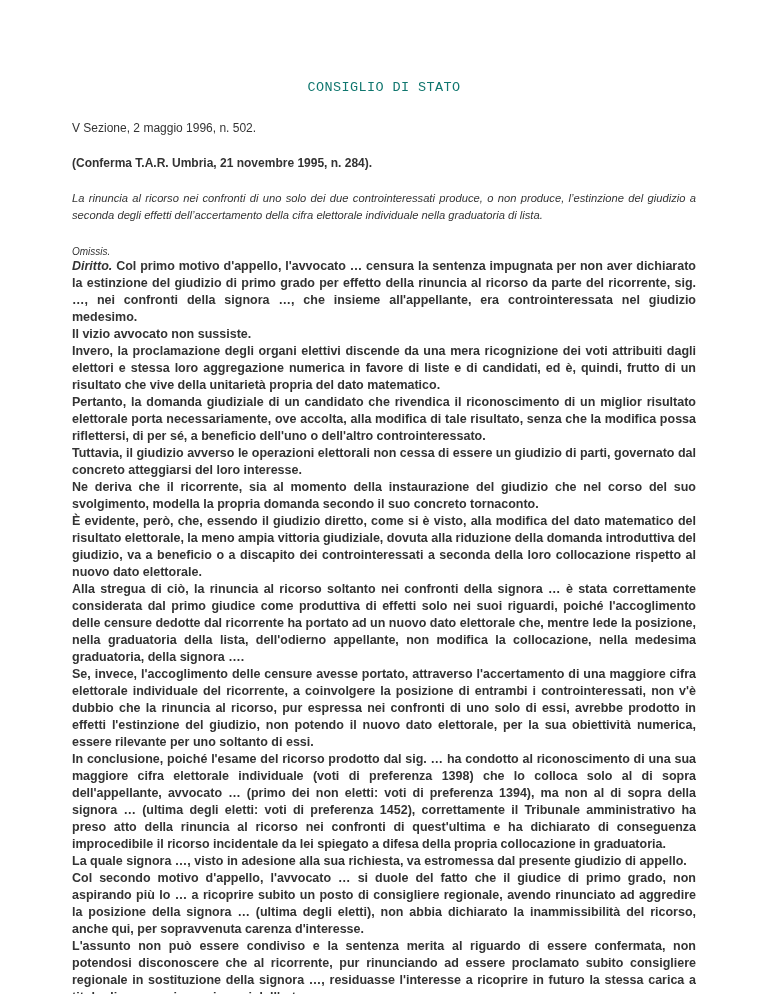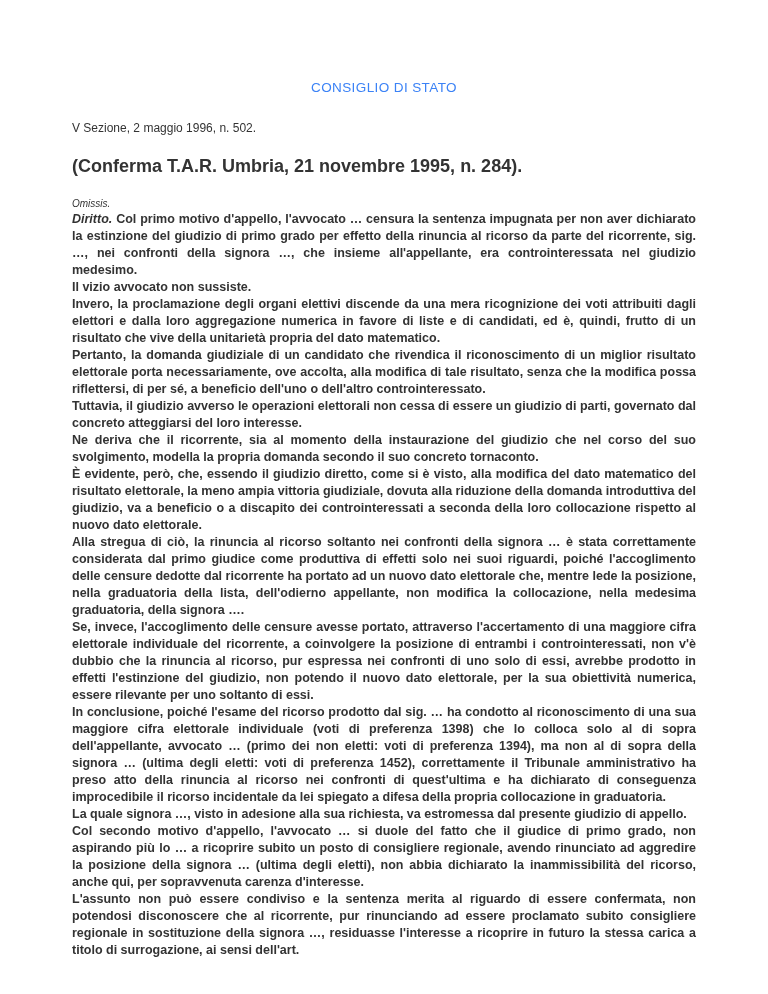--- a/index.html
+++ b/index.html
@@ -17,29 +17,30 @@
     font-family: "Liberation Sans", sans-serif;
     color: #333333;
     overflow: hidden;
   }
   .doc-title {
     margin: 0 0 26px 0;
     text-align: center;
     font-size: 13.5px;
     font-weight: 400;
     letter-spacing: 0.4px;
-    color: #3b82f6;
+    color: #0f766e;
+    font-family: Liberation Mono, monospace;
   }
   .citation {
     margin: 0 0 21px 0;
     font-size: 12px;
   }
   .conferma {
     margin: 0 0 20px 0;
-    font-size: 18px;
+    font-size: 12px;
     font-weight: 700;
   }
   .headnote {
     margin: 0 0 21px 0;
     font-size: 11.2px;
     font-style: italic;
     line-height: 1.5;
     text-align: justify;
   }
   .omissis {
@@ -65,27 +66,28 @@
 <body>
 
 <div class="page">
 
   <h1 class="doc-title">CONSIGLIO DI STATO</h1>
 
   <p class="citation">V Sezione, 2 maggio 1996, n. 502.</p>
 
   <p class="conferma">(Conferma T.A.R. Umbria, 21 novembre 1995, n. 284).</p>
 
+  <p class="headnote">La rinuncia al ricorso nei confronti di uno solo dei due controinteressati produce, o non produce, l’estinzione del giudizio a seconda degli effetti dell’accertamento della cifra elettorale individuale nella graduatoria di lista.</p>
 
   <p class="omissis">Omissis.</p>
 
   <div class="body-text">
     <p class="par"><span class="it">Diritto.</span> <span>Col primo motivo d'appello, l'avvocato … censura la sentenza impugnata per non aver dichiarato la estinzione del giudizio di primo grado per effetto della rinuncia al ricorso da parte del ricorrente, sig. …, nei confronti della signora …, che insieme all'appellante, era controinteressata nel giudizio medesimo.</span></p>
     <p class="par">Il vizio avvocato non sussiste.</p>
-    <p class="par">Invero, la proclamazione degli organi elettivi discende da una mera ricognizione dei voti attribuiti dagli elettori e dalla loro aggregazione numerica in favore di liste e di candidati, ed è, quindi, frutto di un risultato che vive della unitarietà propria del dato matematico.</p>
+    <p class="par">Invero, la proclamazione degli organi elettivi discende da una mera ricognizione dei voti attribuiti dagli elettori e stessa loro aggregazione numerica in favore di liste e di candidati, ed è, quindi, frutto di un risultato che vive della unitarietà propria del dato matematico.</p>
     <p class="par">Pertanto, la domanda giudiziale di un candidato che rivendica il riconoscimento di un miglior risultato elettorale porta necessariamente, ove accolta, alla modifica di tale risultato, senza che la modifica possa riflettersi, di per sé, a beneficio dell'uno o dell'altro controinteressato.</p>
     <p class="par">Tuttavia, il giudizio avverso le operazioni elettorali non cessa di essere un giudizio di parti, governato dal concreto atteggiarsi del loro interesse.</p>
     <p class="par">Ne deriva che il ricorrente, sia al momento della instaurazione del giudizio che nel corso del suo svolgimento, modella la propria domanda secondo il suo concreto tornaconto.</p>
     <p class="par">È evidente, però, che, essendo il giudizio diretto, come si è visto, alla modifica del dato matematico del risultato elettorale, la meno ampia vittoria giudiziale, dovuta alla riduzione della domanda introduttiva del giudizio, va a beneficio o a discapito dei controinteressati a seconda della loro collocazione rispetto al nuovo dato elettorale.</p>
     <p class="par">Alla stregua di ciò, la rinuncia al ricorso soltanto nei confronti della signora … è stata correttamente considerata dal primo giudice come produttiva di effetti solo nei suoi riguardi, poiché l'accoglimento delle censure dedotte dal ricorrente ha portato ad un nuovo dato elettorale che, mentre lede la posizione, nella graduatoria della lista, dell'odierno appellante, non modifica la collocazione, nella medesima graduatoria, della signora ….</p>
     <p class="par">Se, invece, l'accoglimento delle censure avesse portato, attraverso l'accertamento di una maggiore cifra elettorale individuale del ricorrente, a coinvolgere la posizione di entrambi i controinteressati, non v'è dubbio che la rinuncia al ricorso, pur espressa nei confronti di uno solo di essi, avrebbe prodotto in effetti l'estinzione del giudizio, non potendo il nuovo dato elettorale, per la sua obiettività numerica, essere rilevante per uno soltanto di essi.</p>
     <p class="par">In conclusione, poiché l'esame del ricorso prodotto dal sig. … ha condotto al riconoscimento di una sua maggiore cifra elettorale individuale (voti di preferenza 1398) che lo colloca solo al di sopra dell'appellante, avvocato … (primo dei non eletti: voti di preferenza 1394), ma non al di sopra della signora … (ultima degli eletti: voti di preferenza 1452), correttamente il Tribunale amministrativo ha preso atto della rinuncia al ricorso nei confronti di quest'ultima e ha dichiarato di conseguenza improcedibile il ricorso incidentale da lei spiegato a difesa della propria collocazione in graduatoria.</p>
     <p class="par">La quale signora …, visto in adesione alla sua richiesta, va estromessa dal presente giudizio di appello.</p>
     <p class="par">Col secondo motivo d'appello, l'avvocato … si duole del fatto che il giudice di primo grado, non aspirando più lo … a ricoprire subito un posto di consigliere regionale, avendo rinunciato ad aggredire la posizione della signora … (ultima degli eletti), non abbia dichiarato la inammissibilità del ricorso, anche qui, per sopravvenuta carenza d'interesse.</p>
     <p class="par">L'assunto non può essere condiviso e la sentenza merita al riguardo di essere confermata, non potendosi disconoscere che al ricorrente, pur rinunciando ad essere proclamato subito consigliere regionale in sostituzione della signora …, residuasse l'interesse a ricoprire in futuro la stessa carica a titolo di surrogazione, ai sensi dell'art.</p>

